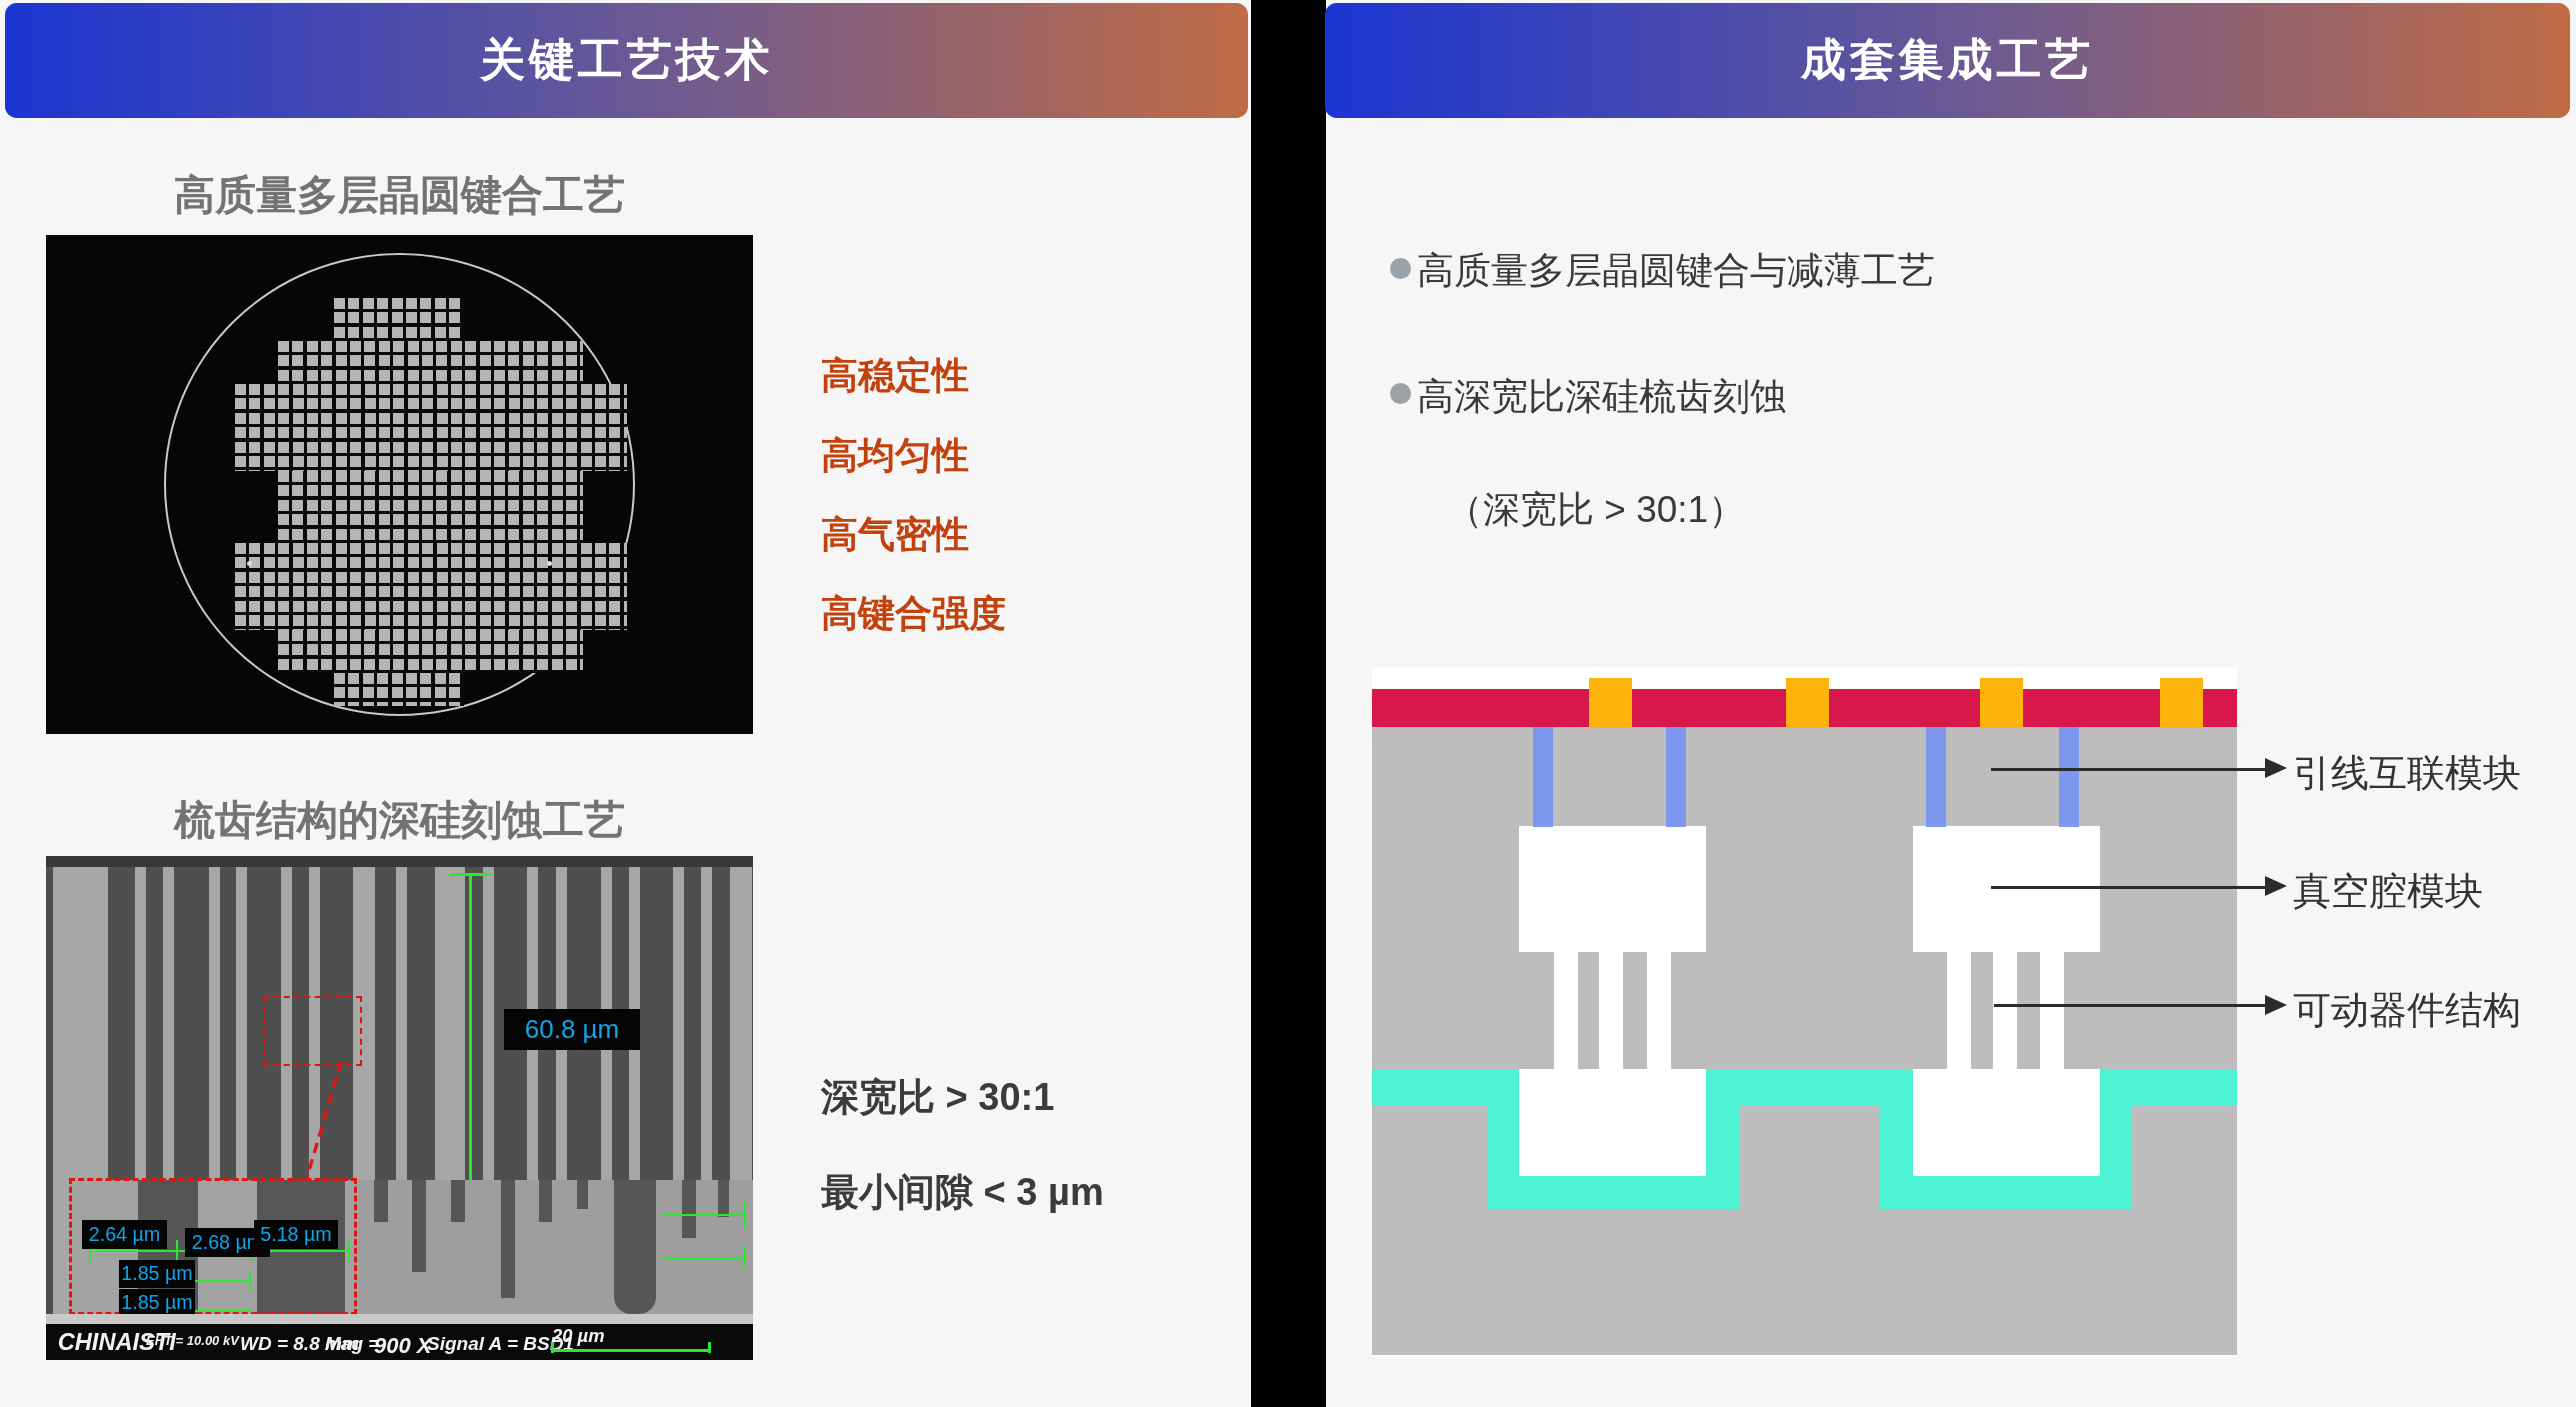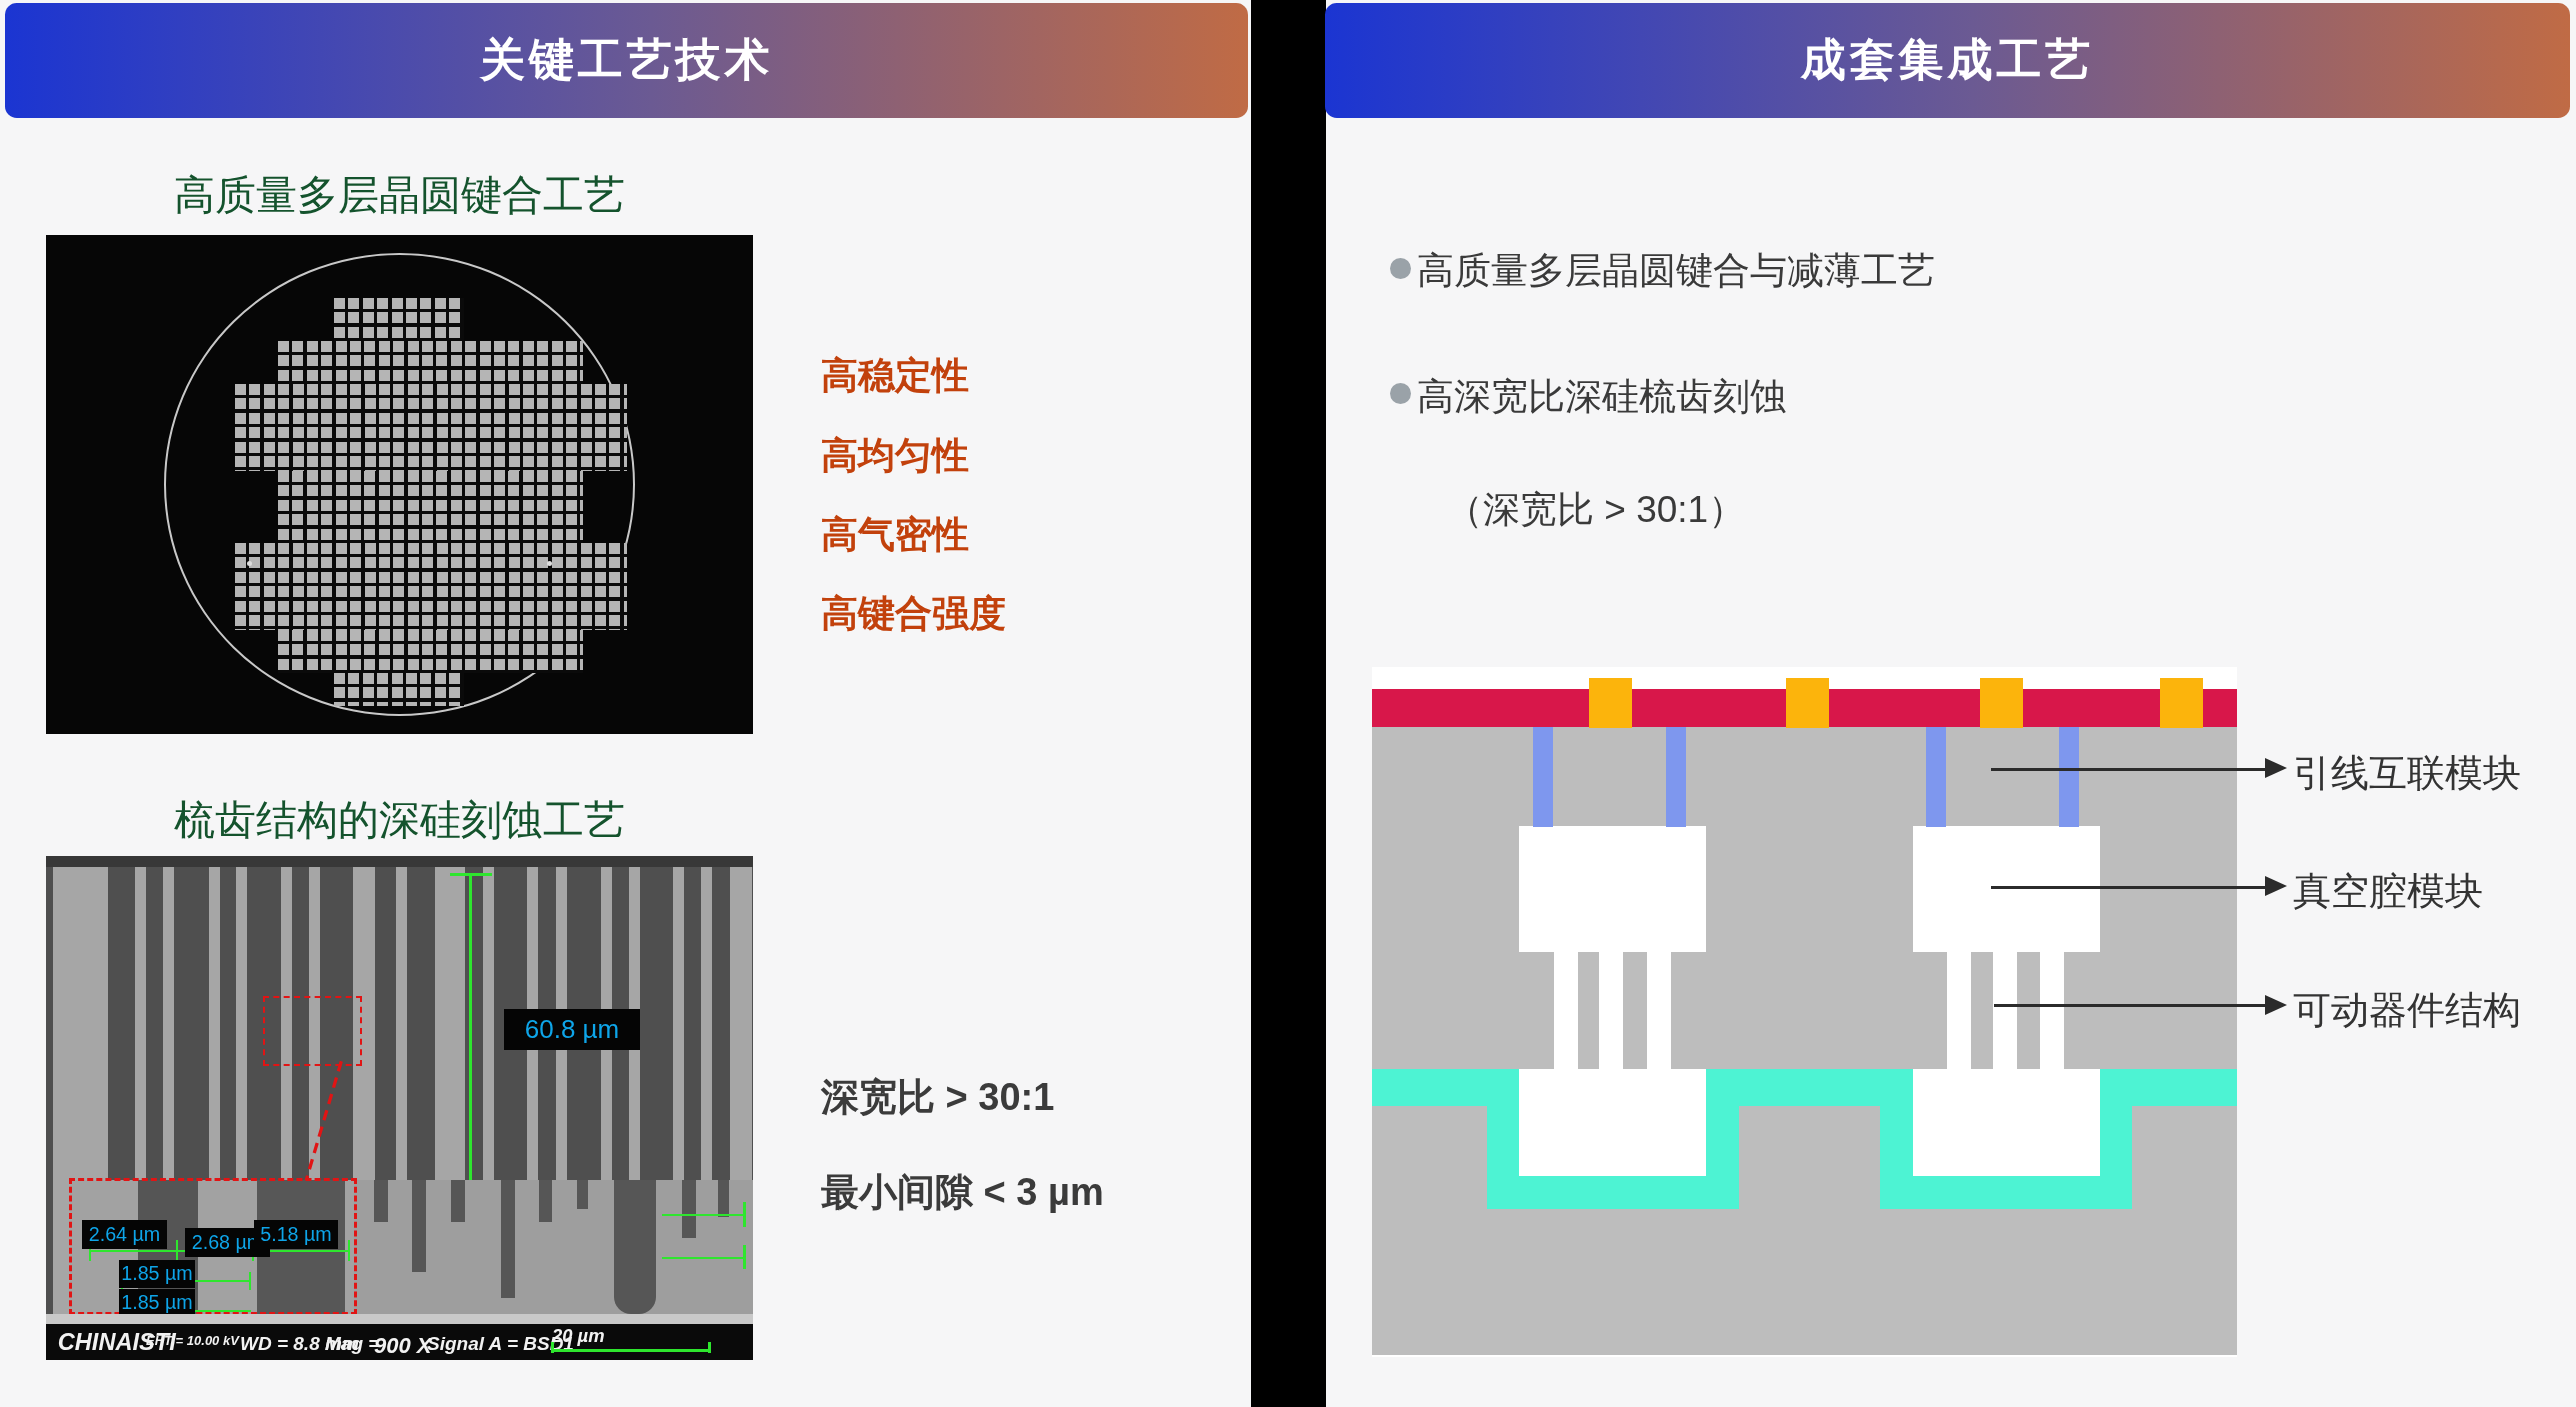--- a/index.html
+++ b/index.html
@@ -14,21 +14,21 @@
     position:absolute;top:2.6px;height:115px;border-radius:11.8px;
     background:linear-gradient(90deg,#1b35d2 0%,#6b5a93 52%,#c06b45 100%);
     color:#ffffff;font-size:45px;font-weight:bold;letter-spacing:3.9px;
     display:flex;align-items:center;justify-content:center;
   }
   #header-left{left:5.2px;width:1243px;}
   #header-right{left:1325px;width:1245px;}
   #divider{left:1251px;top:0;width:75px;height:1408px;background:#000;}
   
   .sec-title{position:absolute;left:46px;width:707px;text-align:center;
-    font-size:41px;font-weight:normal;color:#14532d;}
+    font-size:41px;font-weight:bold;color:#737373;}
   .feature{position:absolute;left:821px;font-size:37px;font-weight:bold;color:#c2410c;}
   .spec{position:absolute;left:821px;font-size:38px;font-weight:bold;color:#3b3b3b;}
   
   #wafer{left:46px;top:235px;width:707px;height:499px;background:#060606;}
   #wafer-ring{position:absolute;left:118px;top:18.4px;width:467px;height:459px;
     border:2px solid #c8c8c8;border-radius:50%;}
   .die-band{position:absolute;background-color:#b5b5b5;
     background-image:
       repeating-linear-gradient(90deg,rgba(0,0,0,0) 0 11px,#0a0a0a 11px 14.4px),
       repeating-linear-gradient(180deg,rgba(0,0,0,0) 0 11px,#0a0a0a 11px 14.4px);}

